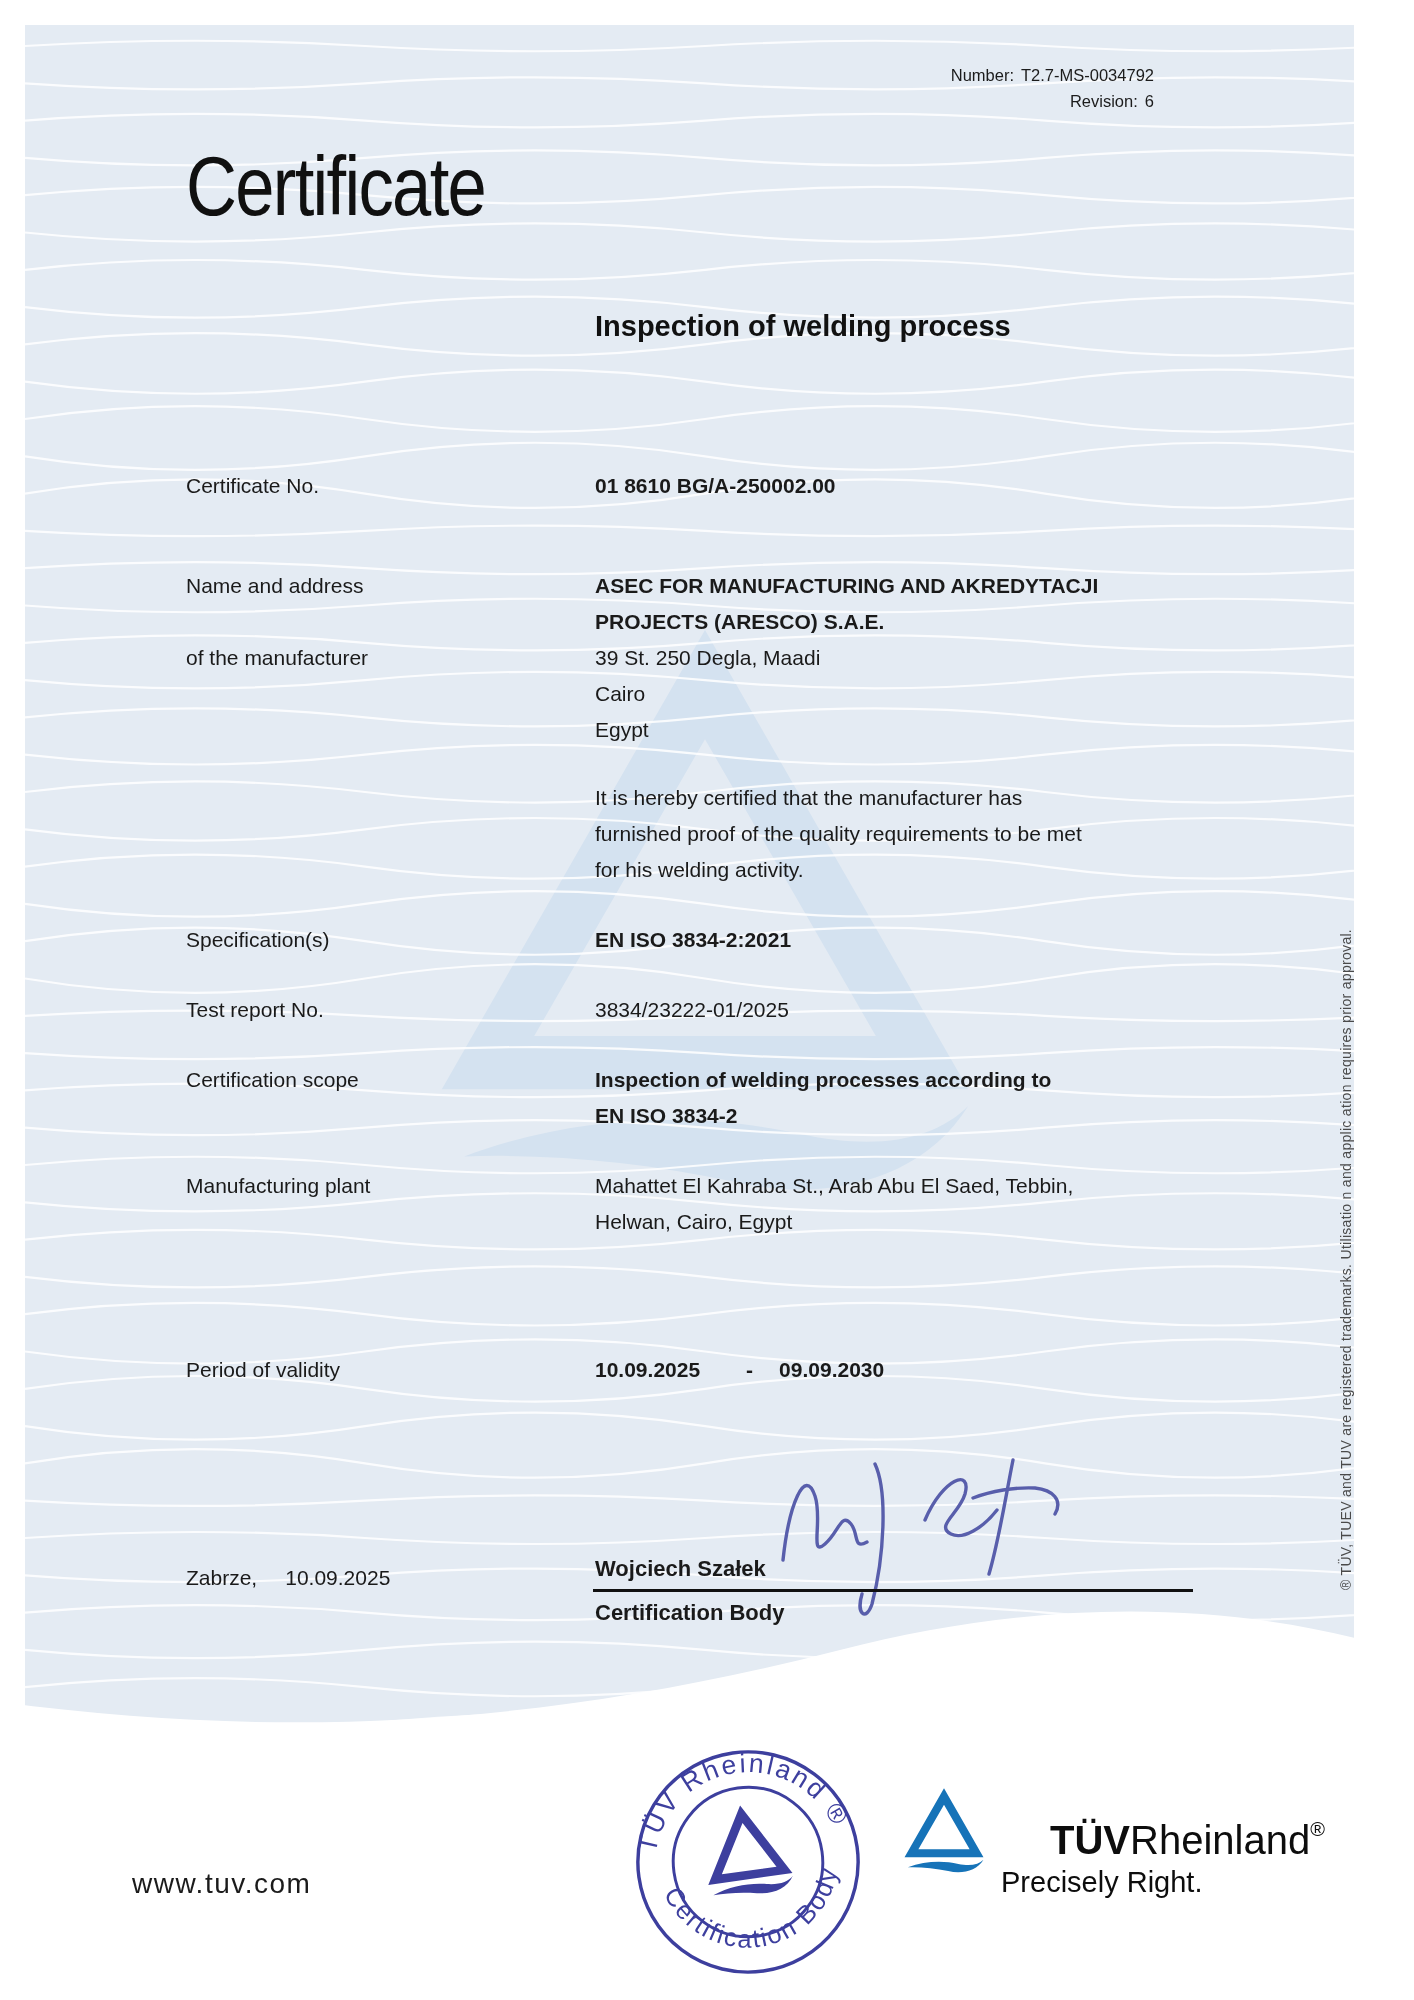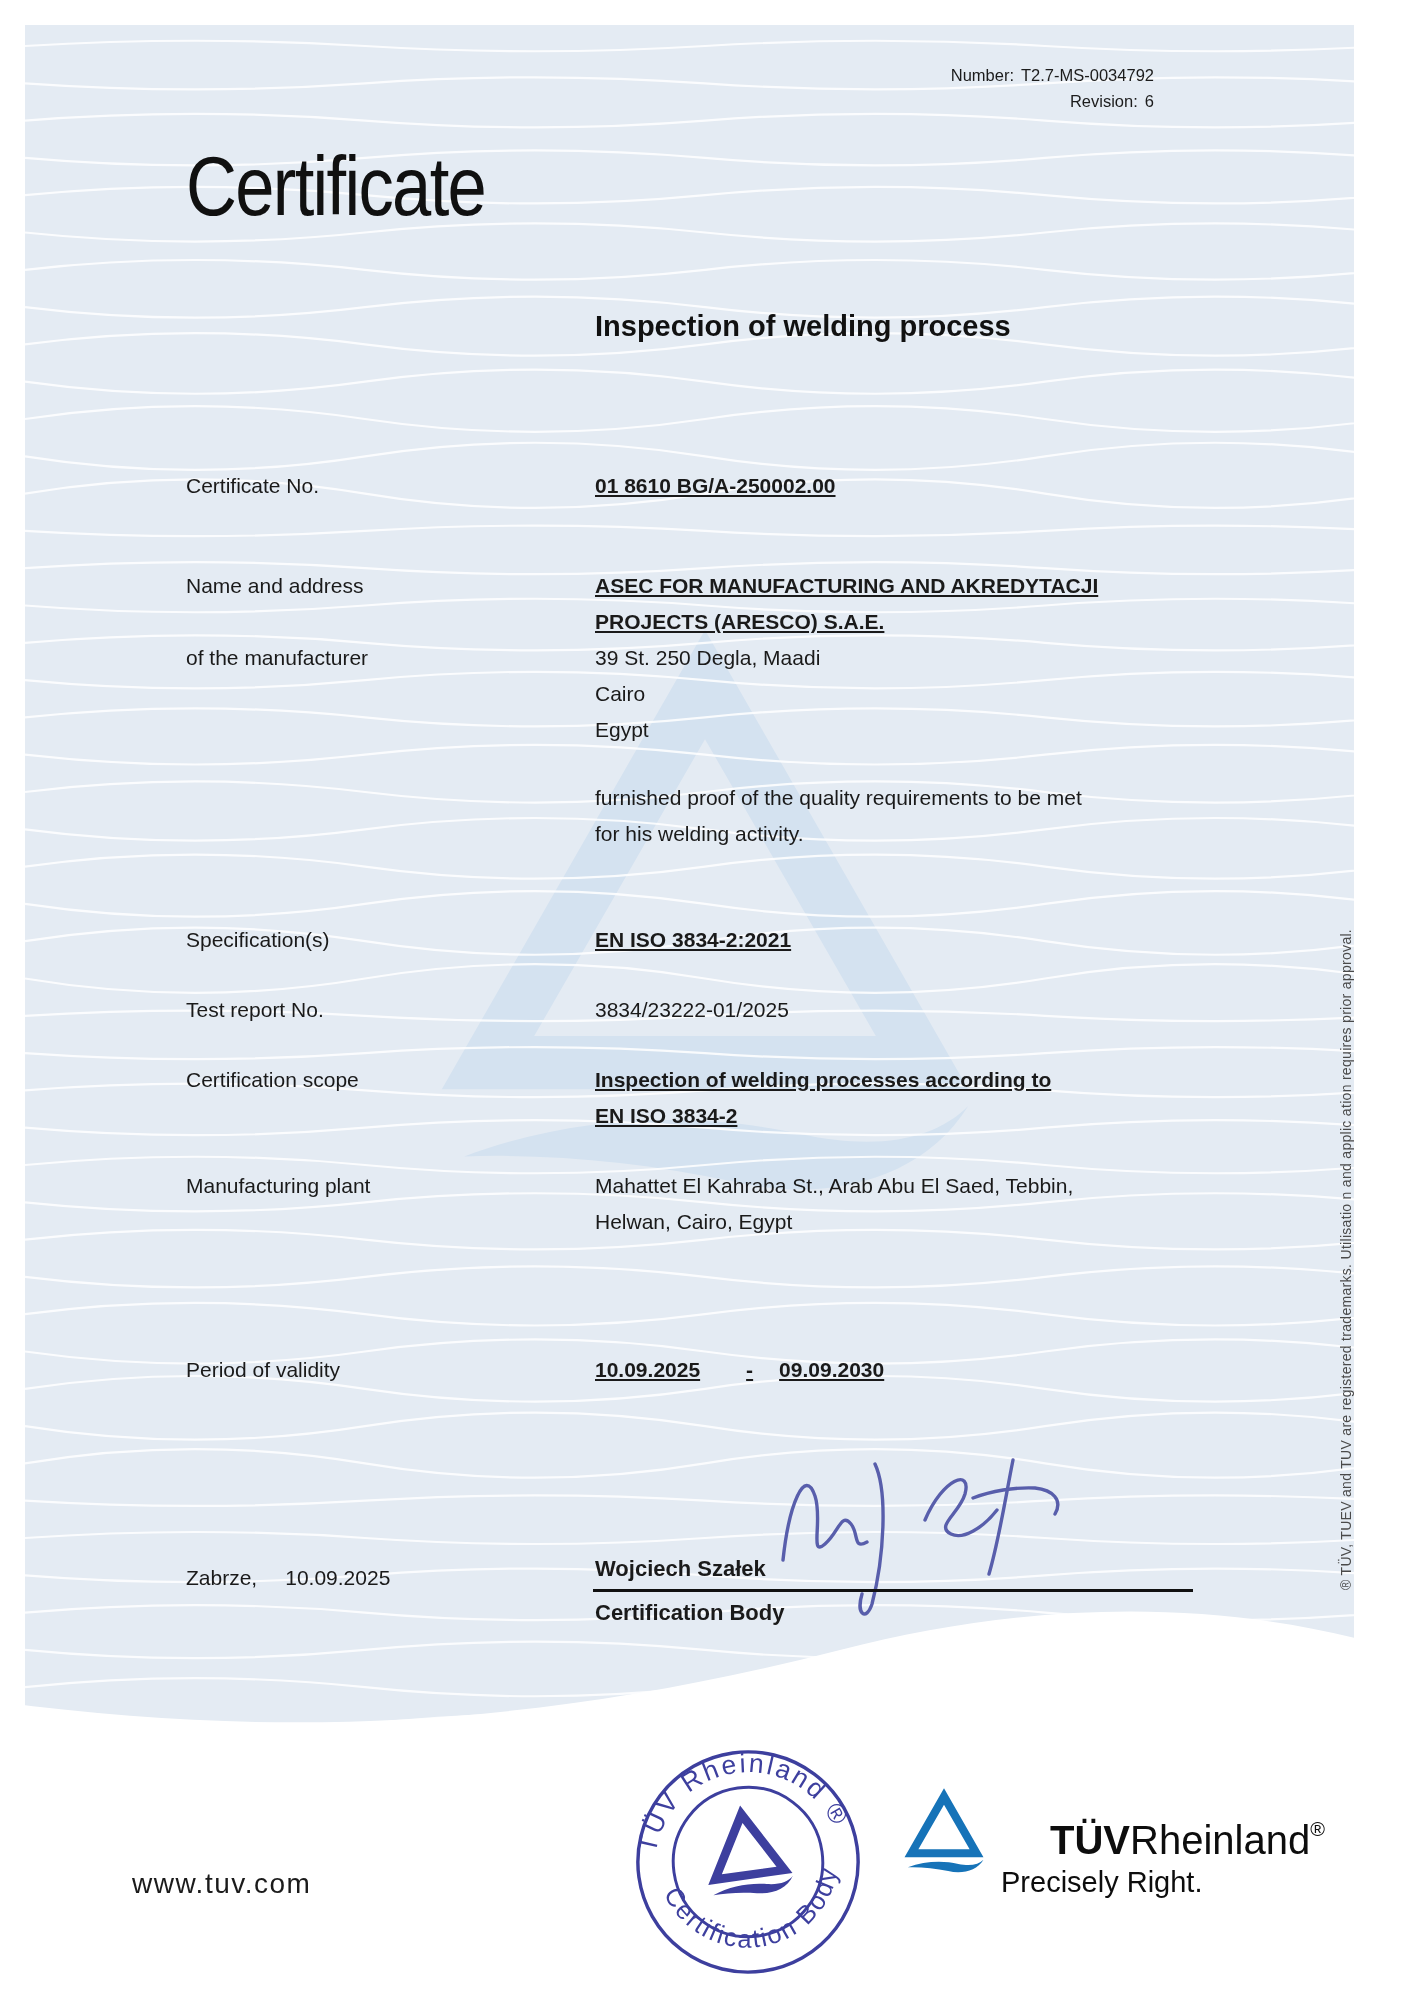--- a/index.html
+++ b/index.html
@@ -9,21 +9,21 @@
   
   .docnum{position:absolute;right:200px;top:62px;text-align:right;font-size:16.5px;line-height:26px;color:#1c1c1c;}
   .docnum .v{margin-left:7px;}
   
   .title{position:absolute;left:186px;top:138px;font-size:84px;font-weight:400;letter-spacing:-2px;
          color:#101010;transform:scaleX(.84);transform-origin:left top;}
   .subtitle{position:absolute;left:595px;top:310px;font-size:29px;font-weight:700;color:#111;}
   
   .lab{position:absolute;left:186px;font-size:21px;line-height:36px;color:#1a1a1a;}
   .val{position:absolute;left:595px;font-size:21px;line-height:36px;color:#1a1a1a;width:620px;}
-  .b{font-weight:700;text-decoration:underline;}
+  .b{font-weight:700;}
   .validity .sep{margin-left:46px;}
   .validity .end{margin-left:26px;}
   .signplace .date{margin-left:28px;}
   .signname{position:absolute;left:595px;top:1556px;font-size:22px;font-weight:700;}
   .signrule{position:absolute;left:593px;top:1589px;width:600px;height:3px;background:#111;}
   .signtitle{position:absolute;left:595px;top:1600px;font-size:22px;font-weight:700;}
   .signature-svg{position:absolute;left:775px;top:1408px;width:330px;height:212px;}
   
   .sidenote{position:absolute;left:947px;top:1181px;width:800px;height:18px;font-size:14px;
             letter-spacing:.3px;color:#4a4a4a;transform:rotate(-90deg);white-space:nowrap;}
@@ -131,20 +131,21 @@
   <div class="lab" style="top:640px">of the manufacturer</div>
   <div class="val" style="top:568px">
     <div class="b">ASEC FOR MANUFACTURING AND AKREDYTACJI</div>
     <div class="b">PROJECTS (ARESCO) S.A.E.</div>
     <div>39 St. 250 Degla, Maadi</div>
     <div>Cairo</div>
     <div>Egypt</div>
   </div>
 
   <div class="val" style="top:780px">
+    <div>It is hereby certified that the manufacturer has</div>
     <div>furnished proof of the quality requirements to be met</div>
     <div>for his welding activity.</div>
   </div>
 
   <div class="lab" style="top:922px">Specification(s)</div>
   <div class="val b" style="top:922px">EN ISO 3834-2:2021</div>
 
   <div class="lab" style="top:992px">Test report No.</div>
   <div class="val" style="top:992px">3834/23222-01/2025</div>
 

